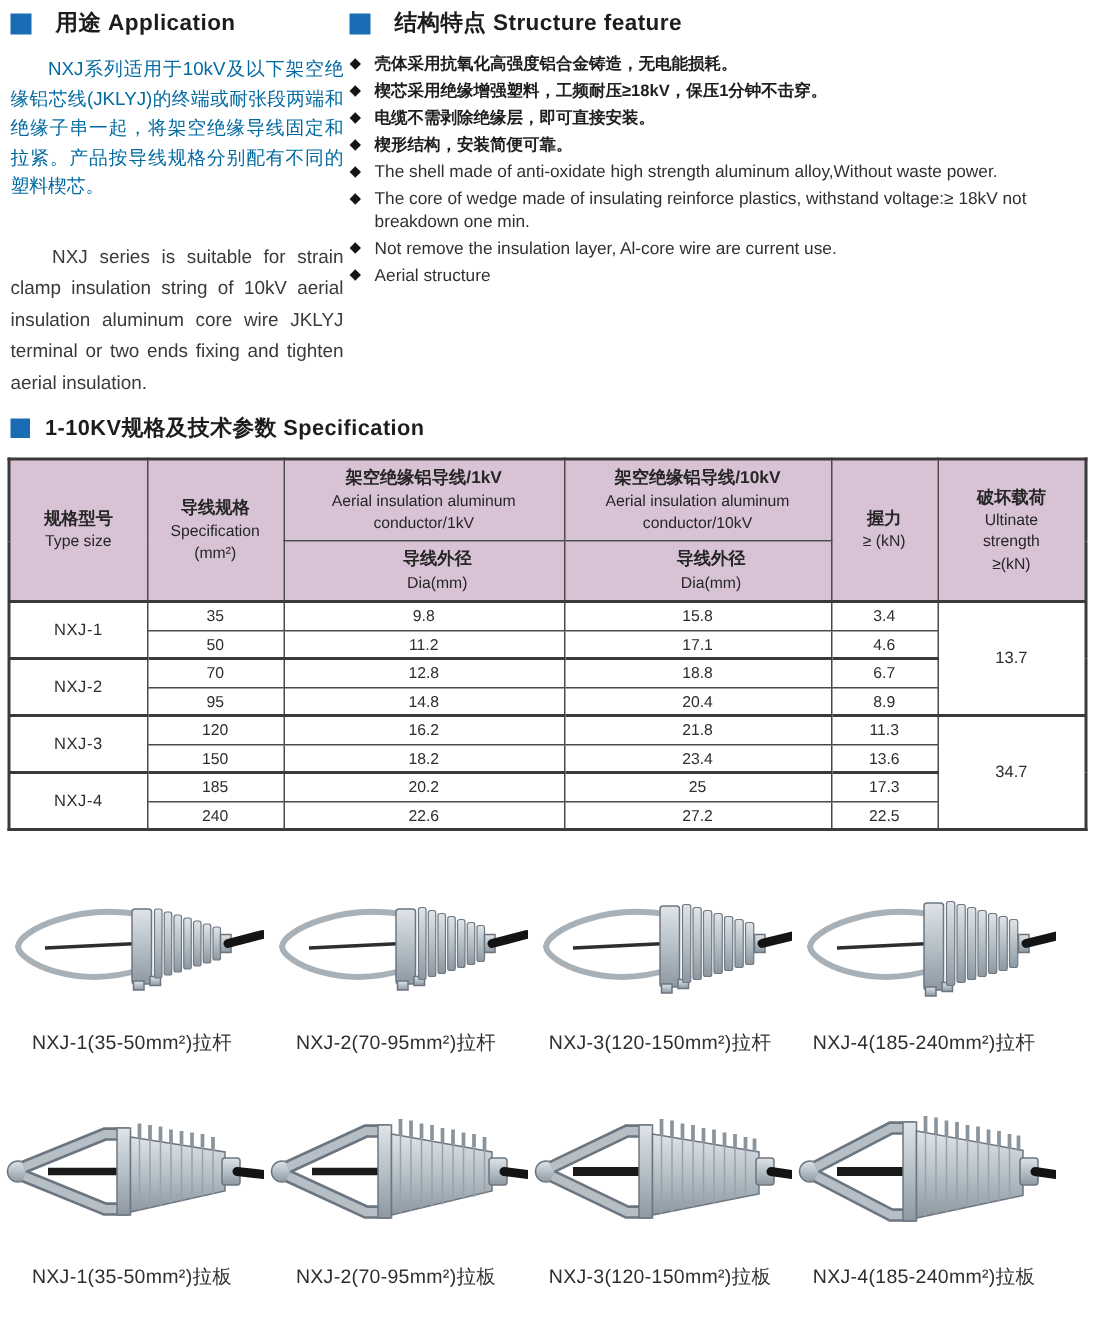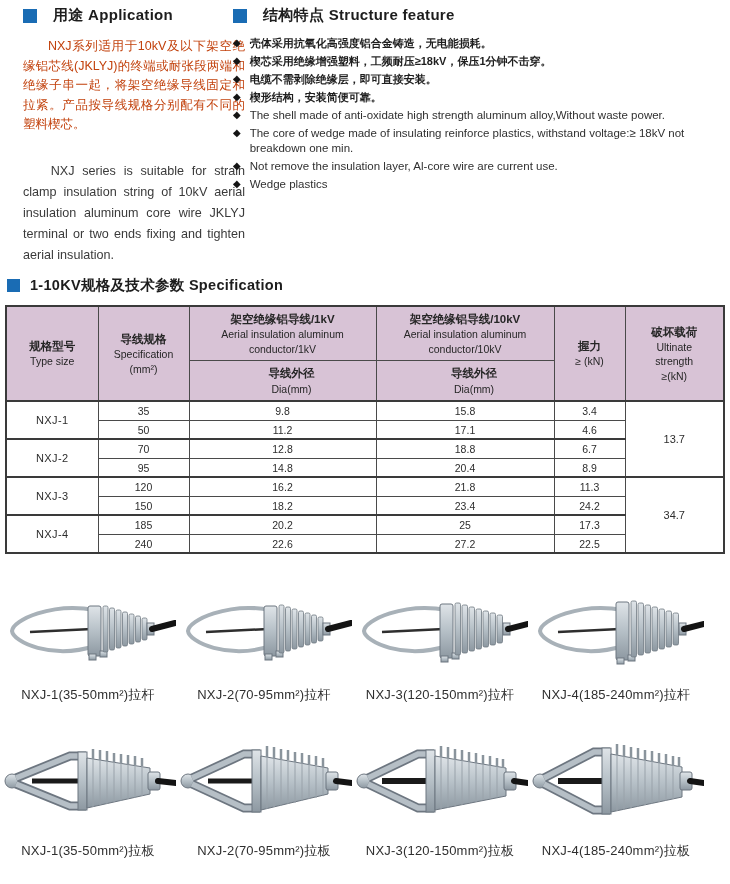--- a/index.html
+++ b/index.html
@@ -13,24 +13,24 @@
   body{
     width:730px;height:884px;position:relative;overflow:hidden;
     font-family:"Liberation Sans","DejaVu Sans",sans-serif;
     color:var(--text);
   }
   .sec-title{display:flex;align-items:center;}
   .sq{width:14px;height:14px;background:var(--accent);flex:0 0 auto;}
   .sec-title h2{font-size:15px;font-weight:bold;margin-left:16px;letter-spacing:.3px;color:#1d1d1d;}
 
   
-  .app{position:absolute;left:23px;top:6px;width:222px;}
+  .app{position:absolute;left:7px;top:6px;width:222px;}
   .app p.cn{
     margin-top:12px;font-size:12.5px;line-height:19.5px;
-    text-align:justify;text-indent:2em;color:#c2410c;
+    text-align:justify;text-indent:2em;color:#0369a1;
   }
   .app p.en{
     margin-top:26px;font-size:12.6px;line-height:21px;
     text-align:justify;text-indent:2.2em;color:#3a3a3a;
   }
 
   
   .feat{position:absolute;left:233px;top:6px;width:492px;}
   .feat ul{list-style:none;margin-top:11px;}
   .feat li{display:flex;margin-bottom:3.5px;}
@@ -126,21 +126,21 @@
     <li class="en">
         <span class="blt">◆</span>
         <span class="txt">The core of wedge made of insulating reinforce plastics, withstand voltage:≥ 18kV not breakdown one min.</span>
       </li>
     <li class="en">
         <span class="blt">◆</span>
         <span class="txt">Not remove the insulation layer, Al-core wire are current use.</span>
       </li>
     <li class="en">
         <span class="blt">◆</span>
-        <span class="txt">Wedge plastics</span>
+        <span class="txt">Aerial structure</span>
       </li>
   </ul>
 </section>
 
 <section class="spec">
   <div class="sec-title">
     <span class="sq"></span>
     <h2>1-10KV规格及技术参数 Specification</h2>
   </div>
   <table>
@@ -212,21 +212,21 @@
         <td>120</td>
         <td>16.2</td>
         <td>21.8</td>
         <td>11.3</td>
         <td class="ult" rowspan="4">34.7</td>
       </tr>
       <tr>
         <td>150</td>
         <td>18.2</td>
         <td>23.4</td>
-        <td>24.2</td>
+        <td>13.6</td>
       </tr>
       <tr class="group-start">
         <td class="type" rowspan="2">NXJ-4</td>
         <td>185</td>
         <td>20.2</td>
         <td>25</td>
         <td>17.3</td>
       </tr>
       <tr>
         <td>240</td>

